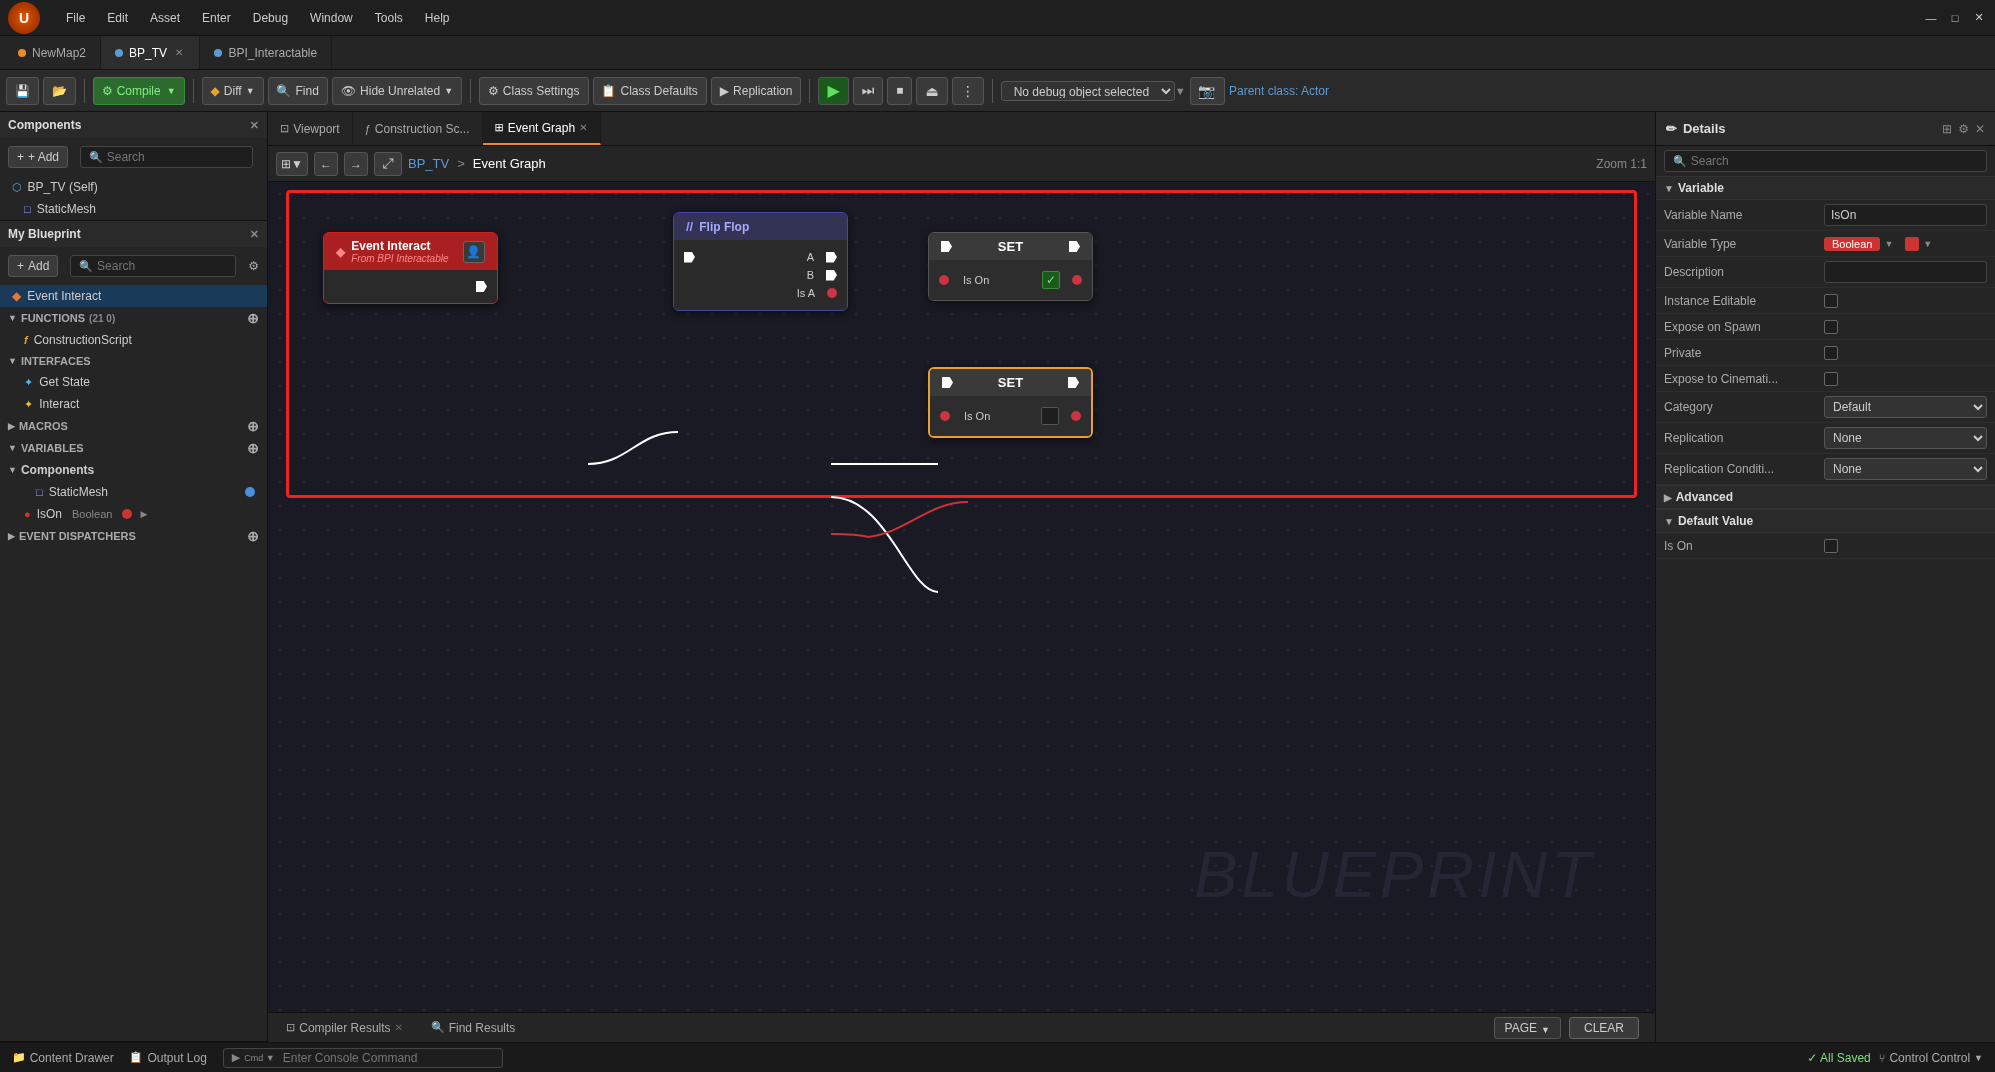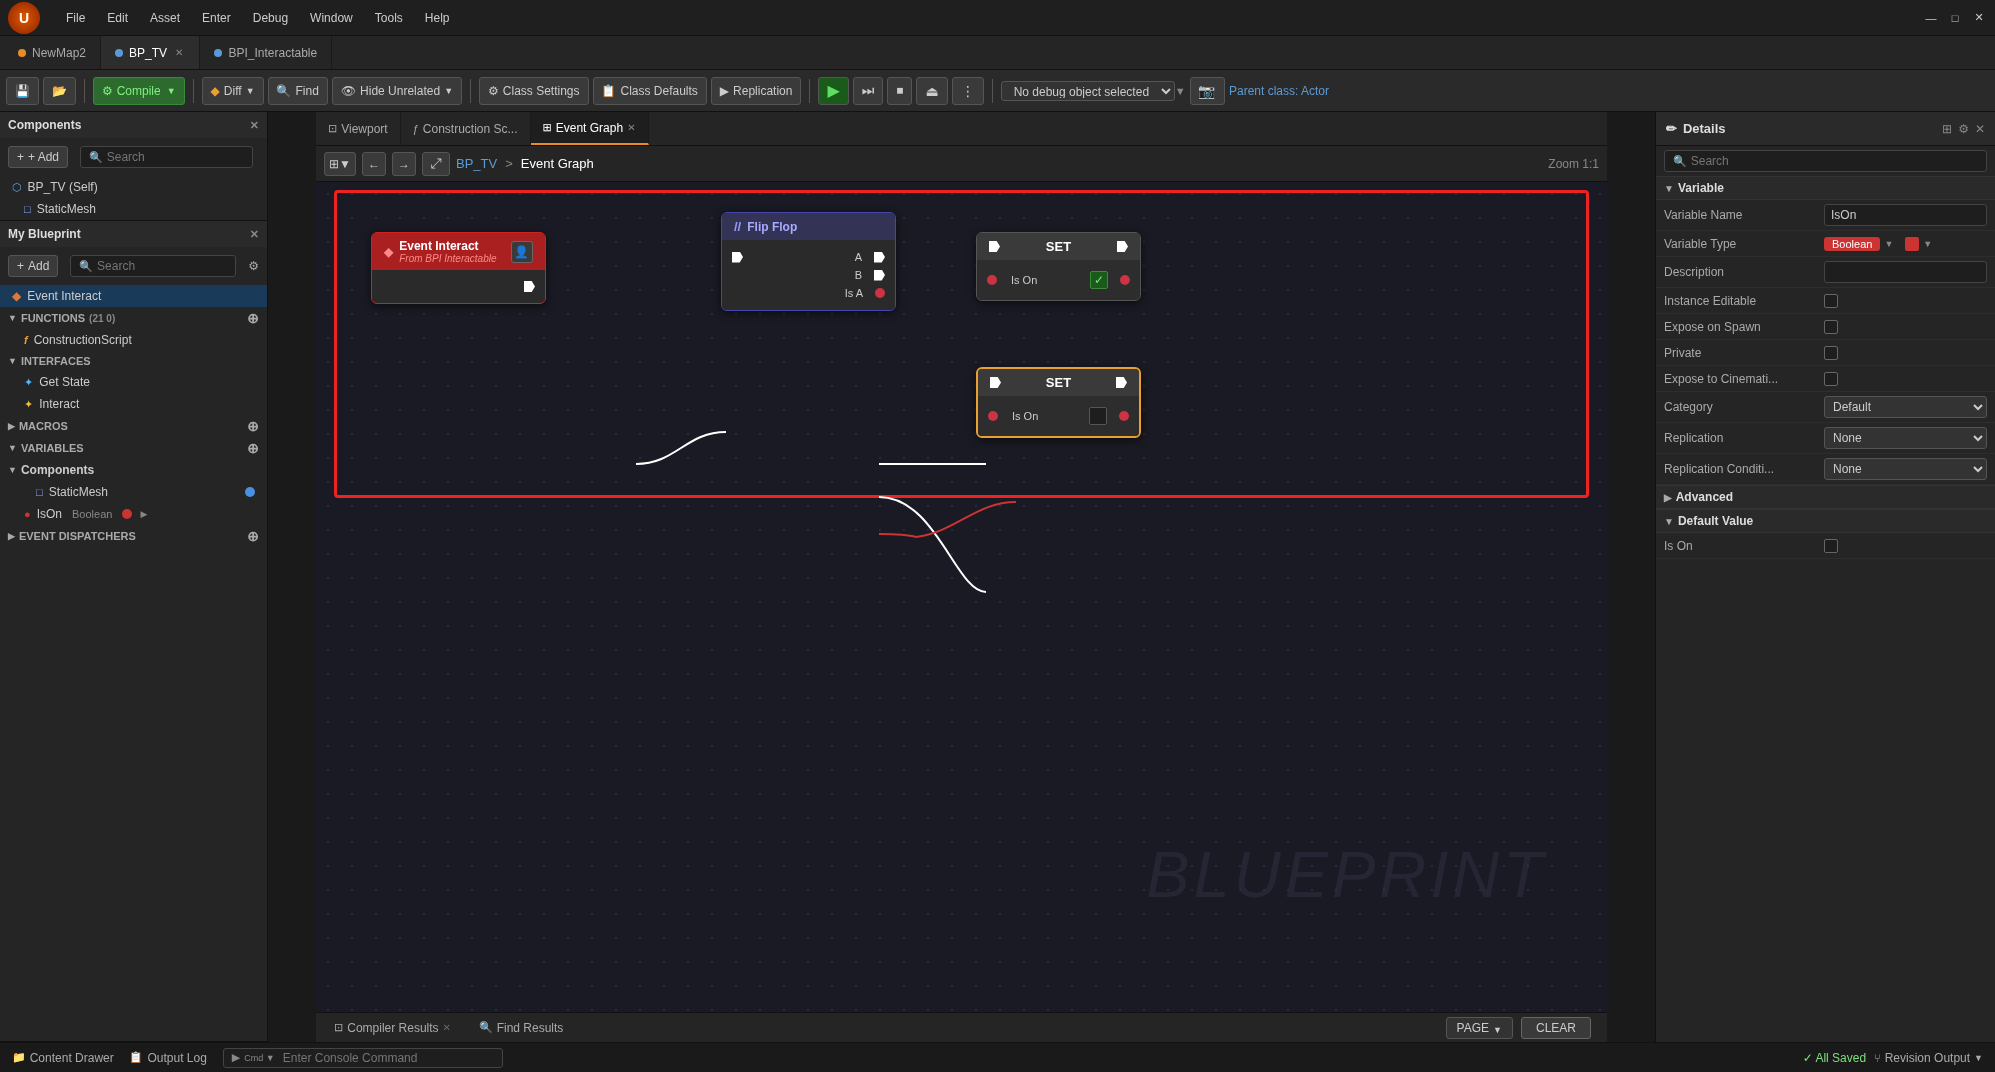--- a/index.html
+++ b/index.html
@@ -25,21 +25,21 @@
     #toolbar { display: flex; align-items: center; background: #2a2a2a; height: 42px; padding: 0 6px; border-bottom: 1px solid #111; gap: 4px; }
     .toolbar-btn { display: flex; align-items: center; gap: 4px; padding: 4px 8px; background: #3a3a3a; border-radius: 3px; cursor: pointer; color: #ccc; font-size: 12px; border: 1px solid #555; height: 28px; }
     .toolbar-separator { width: 1px; height: 24px; background: #555; margin: 0 4px; }
     .toolbar-btn-green { background: #2d6a2d; color: #7ff07f; border-color: #3a8a3a; }
     .toolbar-btn-play { background: #1a5a1a; color: #5fdf5f; }
     .debug-select { background: #333; border: 1px solid #555; color: #ccc; padding: 2px 8px; border-radius: 3px; height: 20px; font-size: 12px; cursor: pointer; }
     .parent-class { color: #aaa; font-size: 12px; }
     .parent-class span { color: #5b9bd5; cursor: pointer; }
 
     
-    #main { display: flex; height: calc(1072px - 36px - 34px - 42px - 30px); gap: 48px; }
+    #main { display: flex; height: calc(1072px - 36px - 34px - 42px - 30px); }
 
     
     #left-panel { width: 268px; background: #252525; border-right: 1px solid #111; display: flex; flex-direction: column; overflow: hidden; }
     .panel-section { border-bottom: 1px solid #111; }
     .panel-header { display: flex; align-items: center; justify-content: space-between; padding: 6px 8px; background: #2a2a2a; font-size: 12px; font-weight: bold; color: #ddd; }
     .panel-header-left { display: flex; align-items: center; gap: 6px; }
     .panel-close { color: #888; cursor: pointer; font-size: 11px; }
     .search-bar { display: flex; align-items: center; background: #1e1e1e; border-radius: 3px; padding: 3px 8px; margin: 4px 6px; border: 1px solid #444; gap: 4px; }
     .search-bar input { background: none; border: none; color: #ccc; font-size: 12px; outline: none; width: 100%; }
     .search-icon { color: #888; font-size: 11px; }
@@ -634,17 +634,17 @@
       <input type="text" style="background: none; border: none; color: rgb(204, 204, 204); font-size: 12px; outline: none; flex: 1 1 0%; margin-left: 4px;" placeholder="Enter Console Command">
     </div>
   </div>
   <div style="display:flex;align-items:center;gap:8px;">
     <span class="all-saved">
       <span style="color:#7fdf7f;">✓</span>
       <span style="color:#7fdf7f;">All Saved</span>
     </span>
     <div class="status-item">
       <span style="font-size:11px;">⑂</span>
-      <span>Revision Output</span>
+      <span>Control Control</span>
       <span style="font-size:9px;cursor:pointer;">▼</span>
     </div>
   </div>
 </div>
 
 </body></html>

